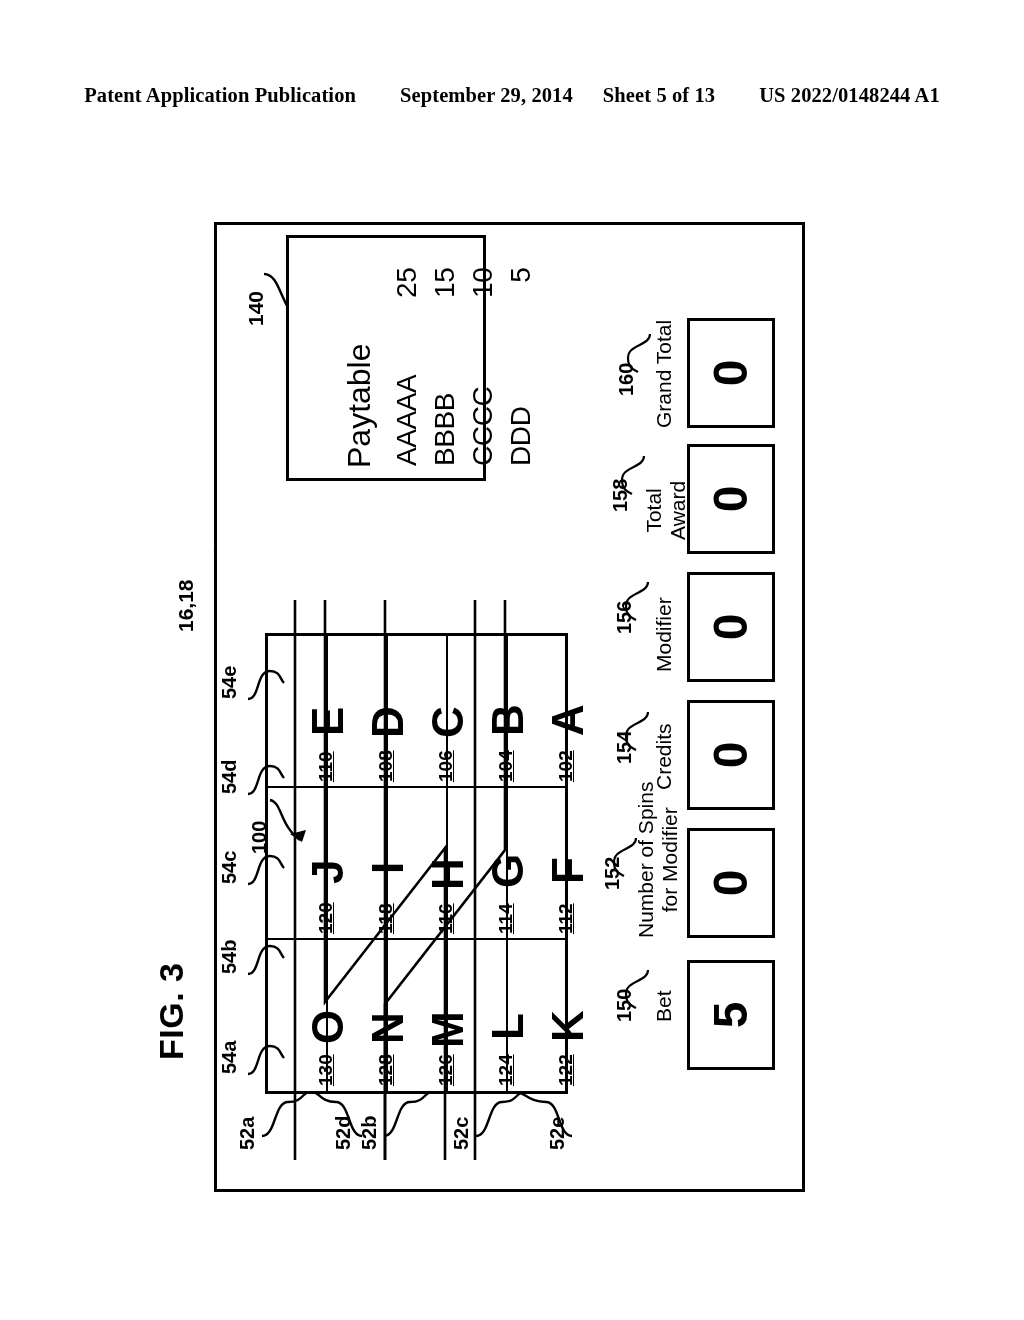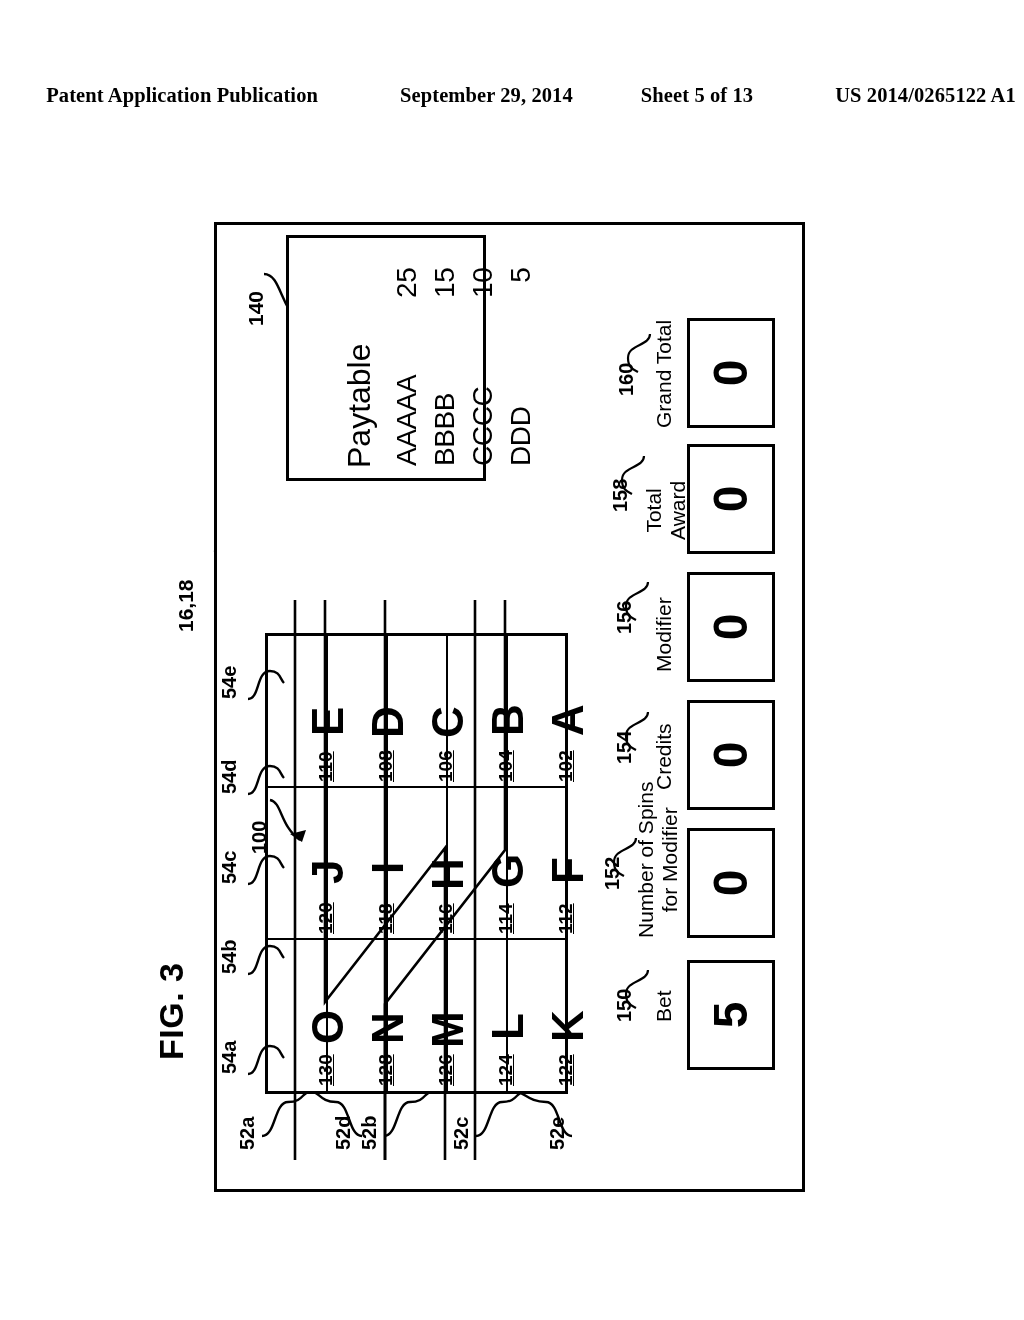--- a/index.html
+++ b/index.html
@@ -15,21 +15,21 @@
   
   #pub-header{
     position:absolute; left:0; top:84px; width:1024px;
     text-align:center;
     font-family:"Liberation Serif", serif;
     font-weight:bold;
     font-size:20.5px;
     letter-spacing:.1px;
     white-space:nowrap;
   }
-  #pub-header .seg{display:inline-block;vertical-align:baseline;margin-left:38px;}
+  #pub-header .seg{display:inline-block;vertical-align:baseline;}
   #pub-header .g1{width:44px;display:inline-block;}
   #pub-header .g2{width:30px;display:inline-block;}
   #pub-header .g3{width:44px;display:inline-block;}
 
   
   #fig-label{
     position:absolute;
     left:152px; top:1060px;
     font-size:34px; font-weight:bold;
     letter-spacing:.5px;
@@ -208,21 +208,21 @@
     transform:rotate(-90deg); transform-origin:left top;
     white-space:nowrap;
     line-height:1;
   }
   .squig{position:absolute;}
 </style>
 </head>
 <body>
 
 <div id="pub-header">
-  <span class="seg">Patent Application Publication</span><span class="g1"></span><span class="seg">September 29, 2014</span><span class="g2"></span><span class="seg">Sheet 5 of 13</span><span class="g3"></span><span class="seg">US 2014/0265122 A1</span>
+  <span class="seg">Patent Application Publication</span><span class="g1"></span><span class="seg">September 29, 2014</span><span class="g2"></span><span class="seg">Sheet 5 of 13</span><span class="g3"></span><span class="seg">US 2022/0148244 A1</span>
 </div>
 
 <div id="fig-label">FIG. 3</div>
 
 <div id="ref-1618">
   <span class="txt">16,18</span>
   <svg class="squig" style="left:34px;top:10px;" width="86" height="96" viewBox="0 0 86 96">
     <path d="M8 6 C 30 2, 30 40, 50 62" fill="none" stroke="#000" stroke-width="2.6"></path>
     <polygon points="50,62 38,52 56,50" fill="#000"></polygon>
   </svg>

